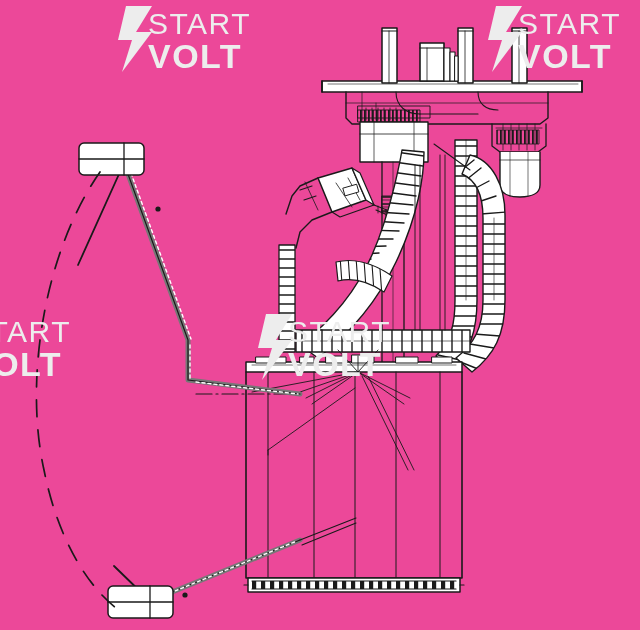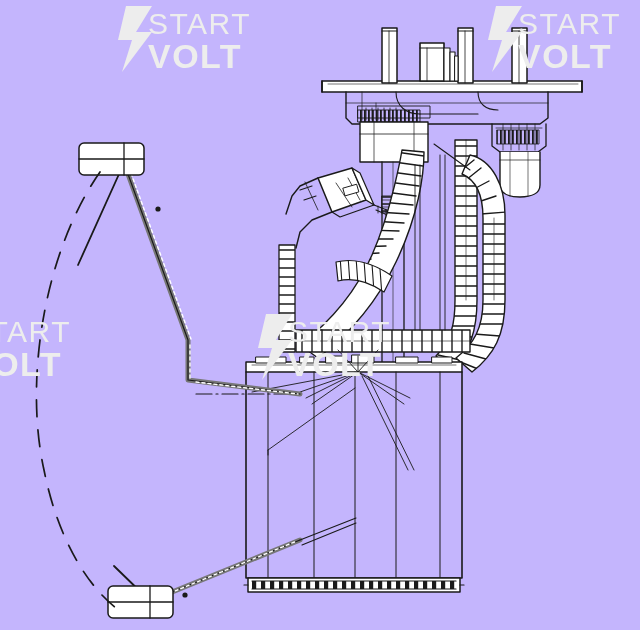--- a/index.html
+++ b/index.html
@@ -28,21 +28,21 @@
   .wm {
     position: absolute;
     pointer-events: none;
     user-select: none;
   }
   .wm svg { display: block; }
 </style>
 </head>
 <body>
 
-<div id="stage" style="background: #c4b5fd;">
+<div id="stage" style="background: #ec4899;">
 
   <svg id="drawing" viewBox="0 0 640 630" xmlns="http://www.w3.org/2000/svg" style="width: 640px; height: 630px;">
 
     <defs>
 
       <pattern id="ribV" width="6" height="7" patternUnits="userSpaceOnUse">
         <path d="M0 1 H6" stroke="#1a1a1a" stroke-width="1.5" fill="none"></path>
         <path d="M0 4 H6" stroke="#1a1a1a" stroke-width="0.7" fill="none"></path>
       </pattern>
       <pattern id="ribH" width="7" height="6" patternUnits="userSpaceOnUse">

